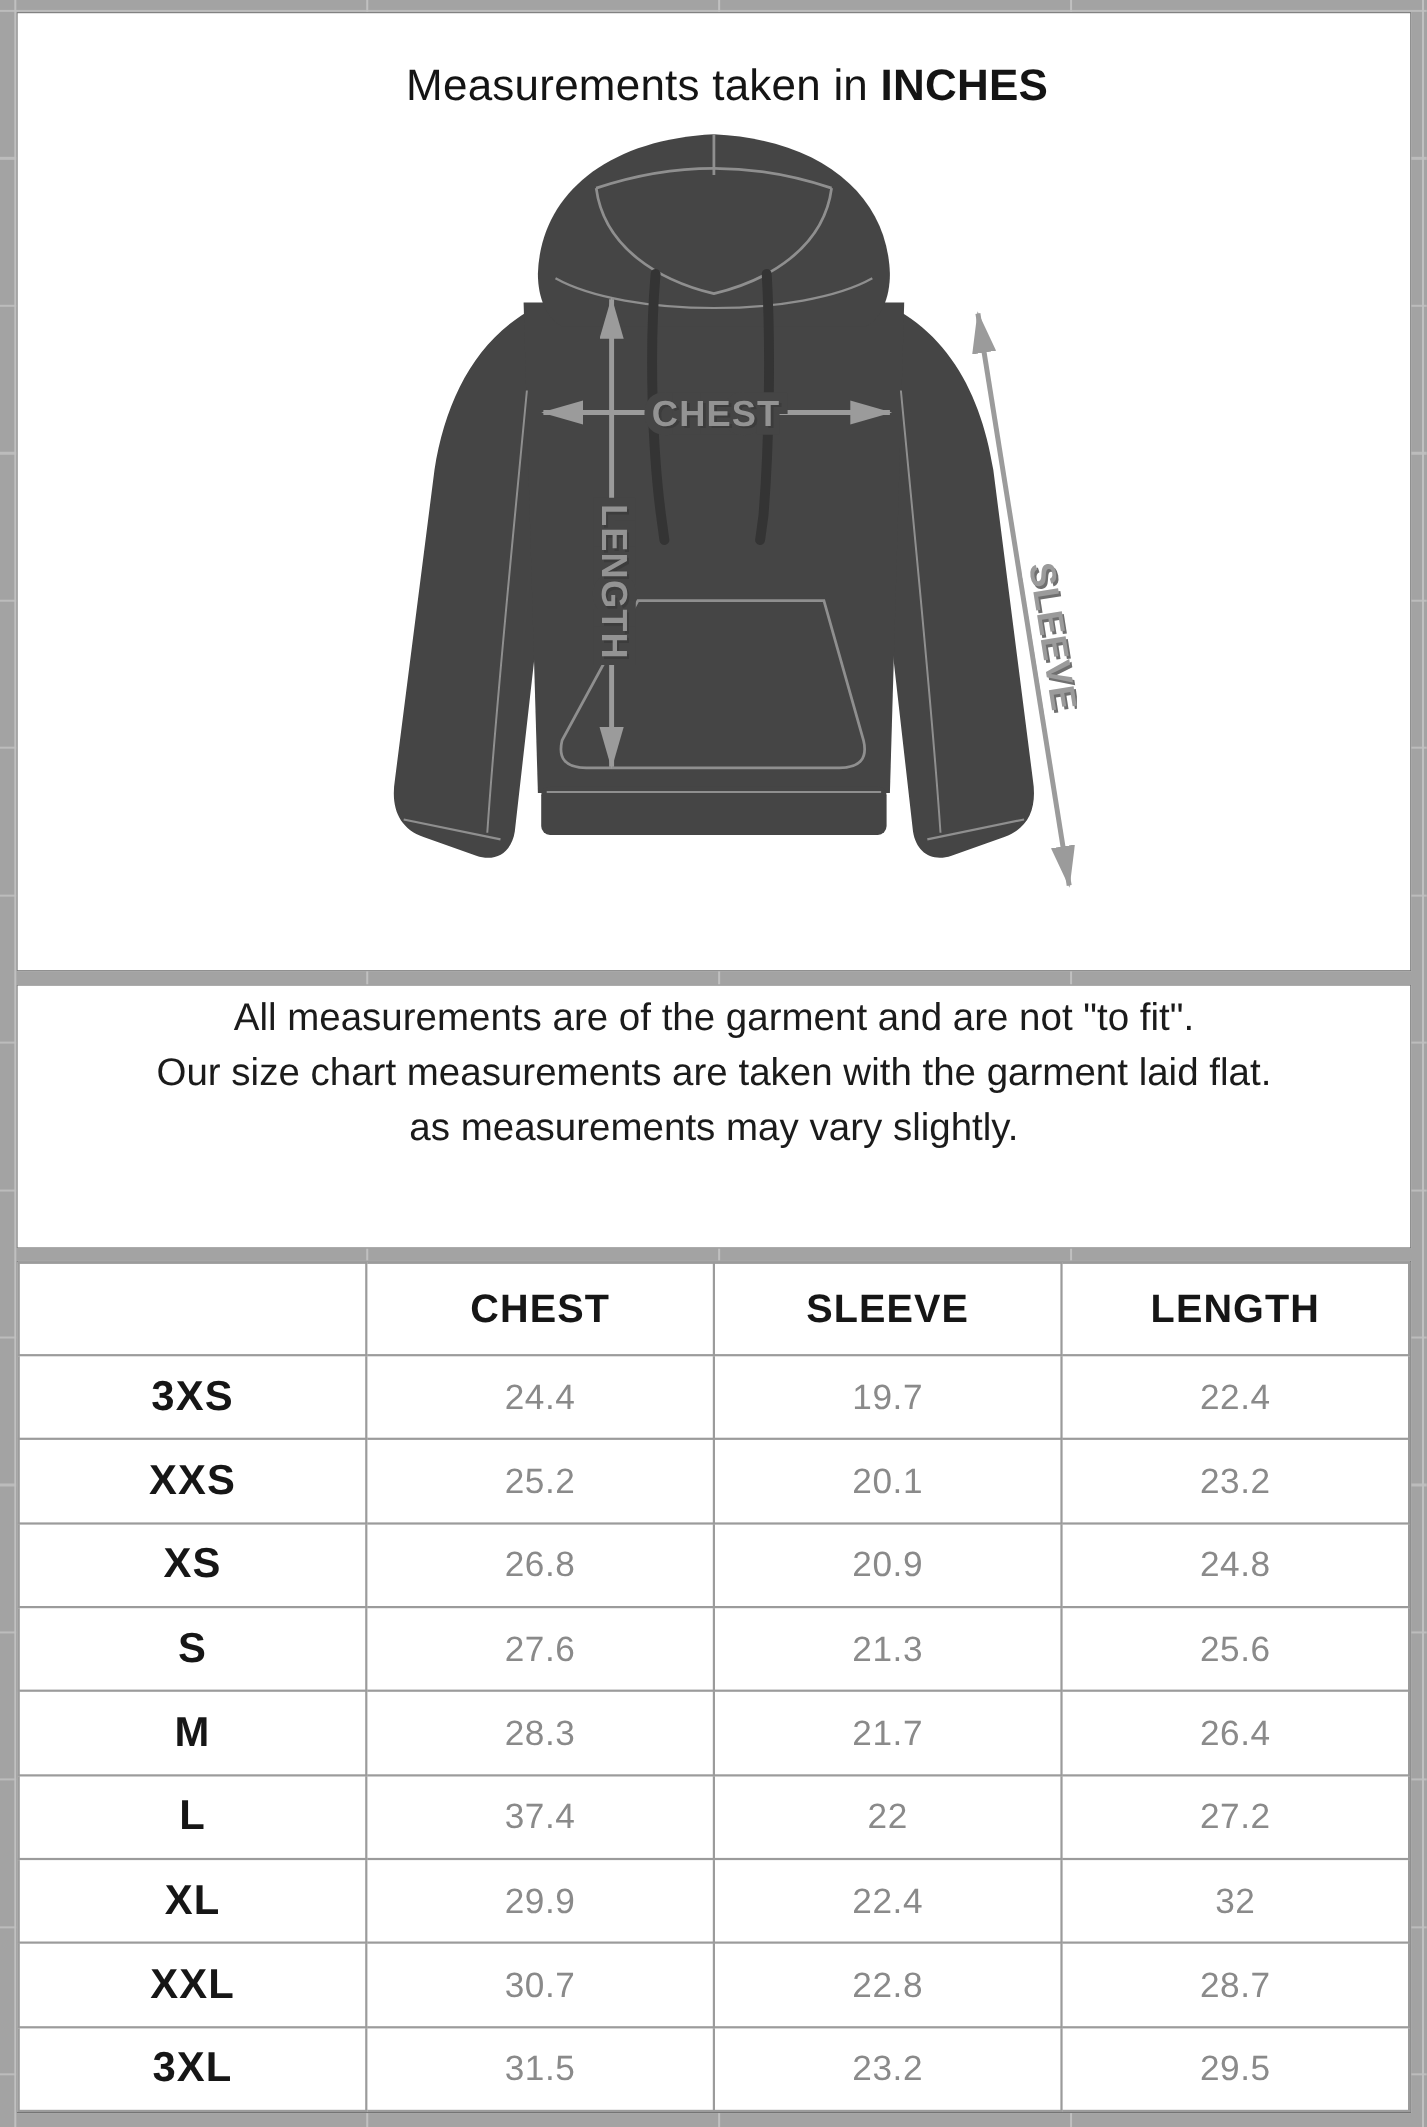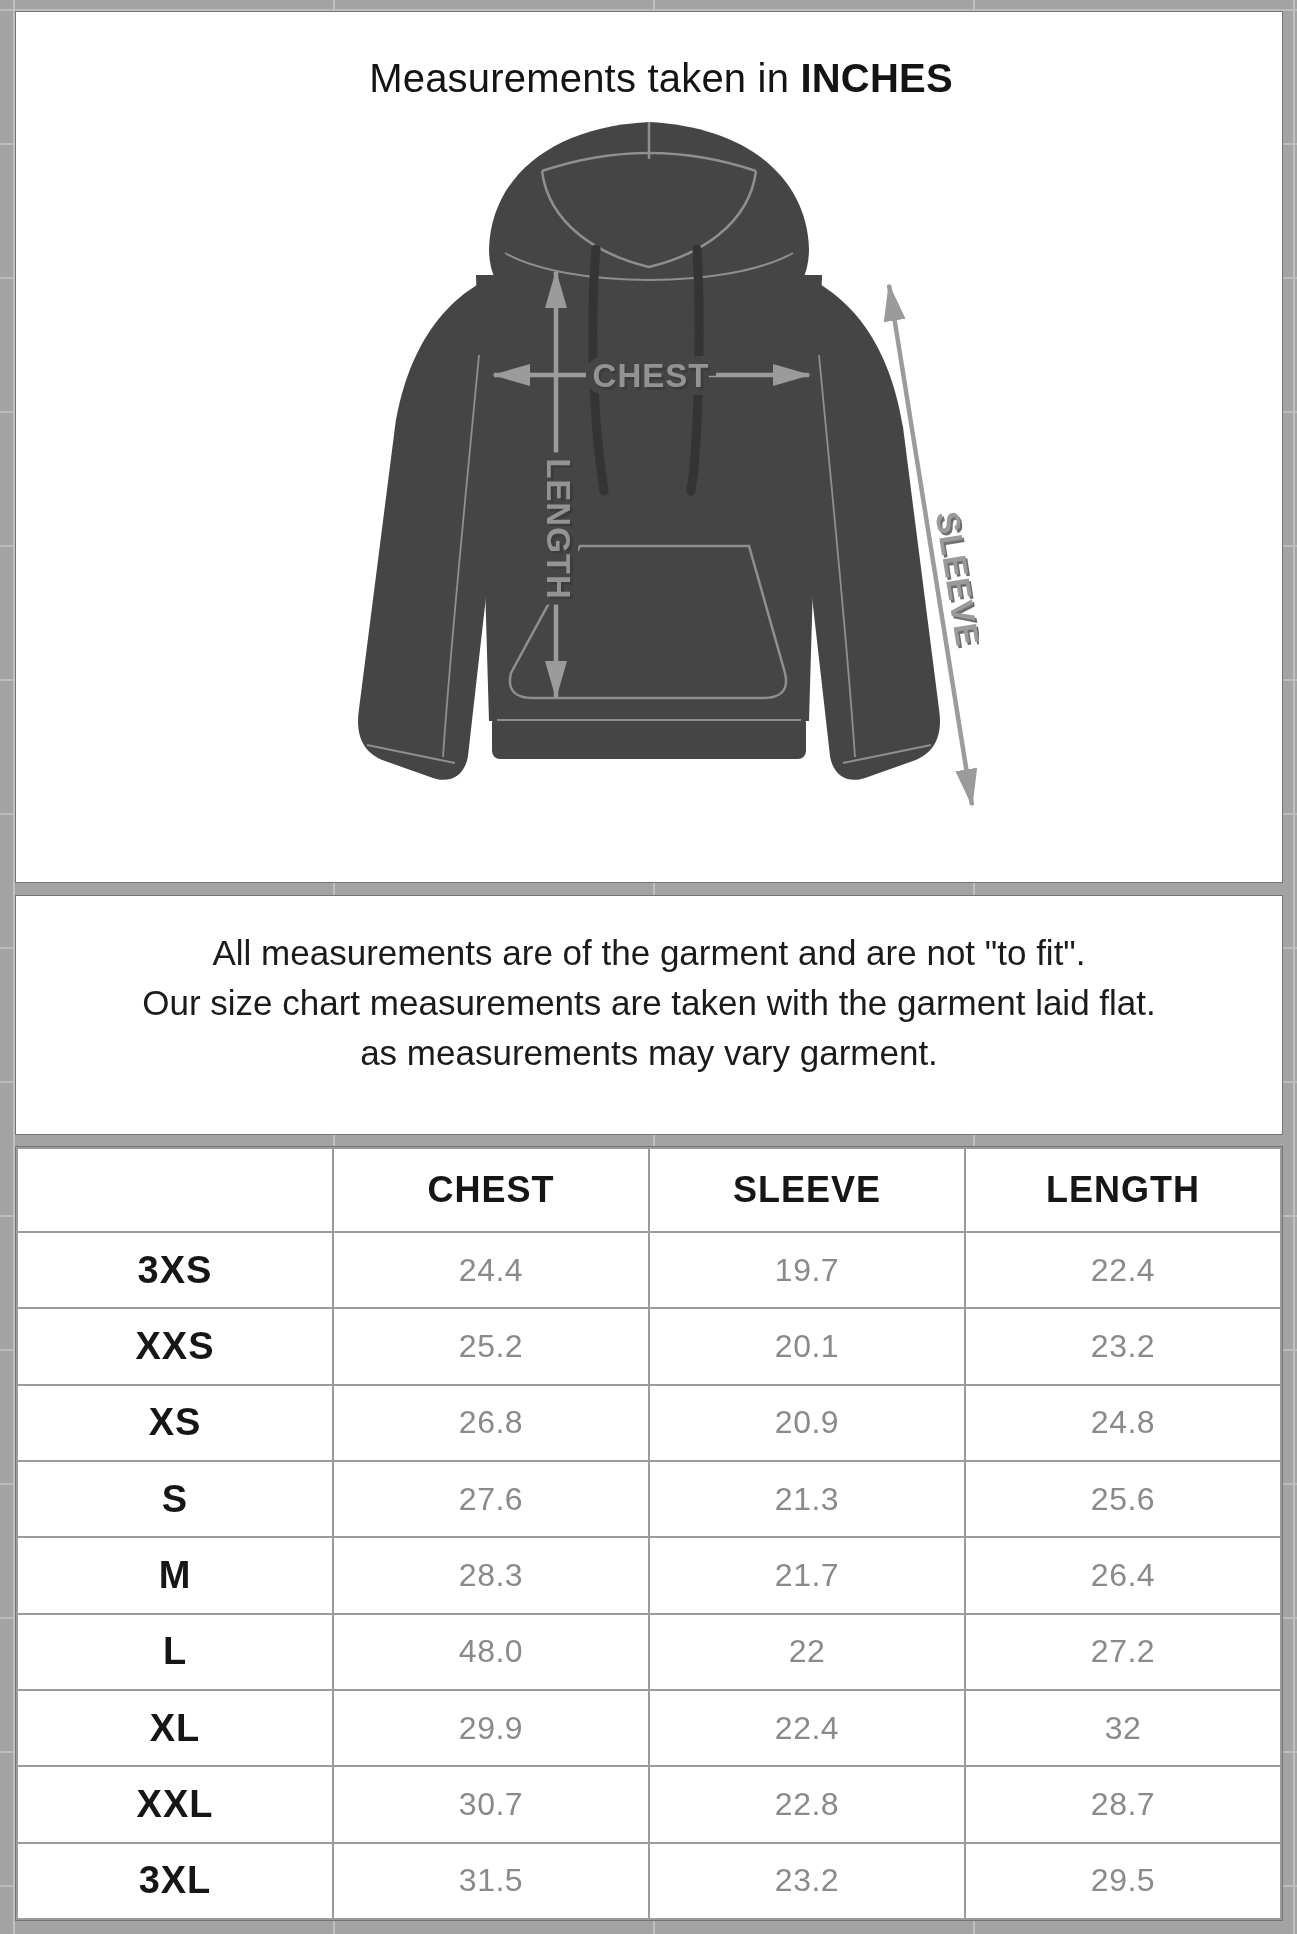--- a/index.html
+++ b/index.html
@@ -35,21 +35,21 @@
     font-size:40px;
     color:#141414;
     letter-spacing:.2px;
     padding-left:24px;
   }
   .chart-title .bold{font-weight:bold;}
 
   .hoodie-wrap{display:block;margin:16px auto 0;}
 
   .note-block{
-    padding-top:32px;
+    padding-top:4px;
     text-align:center;
     font-size:35px;
     line-height:50px;
     color:#1b1b1b;
   }
 
   table.size-table{
     width:100%;height:100%;
     border-collapse:collapse;
     table-layout:fixed;
@@ -135,21 +135,21 @@
         <text transform="translate(640 464.5) rotate(81)" x="0" y="11" fill="#6f6f6f">SLEEVE</text>
         <text transform="translate(638 462) rotate(81)" x="0" y="11" fill="#9b9b9b">SLEEVE</text>
       </g>
     </svg>
   </div>
 
   <div class="panel panel-note">
     <div class="note-block">
       <div>All measurements are of the garment and are not "to fit".</div>
       <div>Our size chart measurements are taken with the garment laid flat.</div>
-      <div>as measurements may vary garment.</div>
+      <div>as measurements may vary slightly.</div>
     </div>
   </div>
 
   <div class="panel panel-table">
     <table class="size-table">
       <tbody>
         <tr class="hdr">
           <td></td>
           <td>CHEST</td>
           <td>SLEEVE</td>
@@ -180,21 +180,21 @@
           <td class="size-value">25.6</td>
         </tr>
         <tr>
           <td class="size-label">M</td>
           <td class="size-value">28.3</td>
           <td class="size-value">21.7</td>
           <td class="size-value">26.4</td>
         </tr>
         <tr>
           <td class="size-label">L</td>
-          <td class="size-value">48.0</td>
+          <td class="size-value">37.4</td>
           <td class="size-value">22</td>
           <td class="size-value">27.2</td>
         </tr>
         <tr>
           <td class="size-label">XL</td>
           <td class="size-value">29.9</td>
           <td class="size-value">22.4</td>
           <td class="size-value">32</td>
         </tr>
         <tr>

